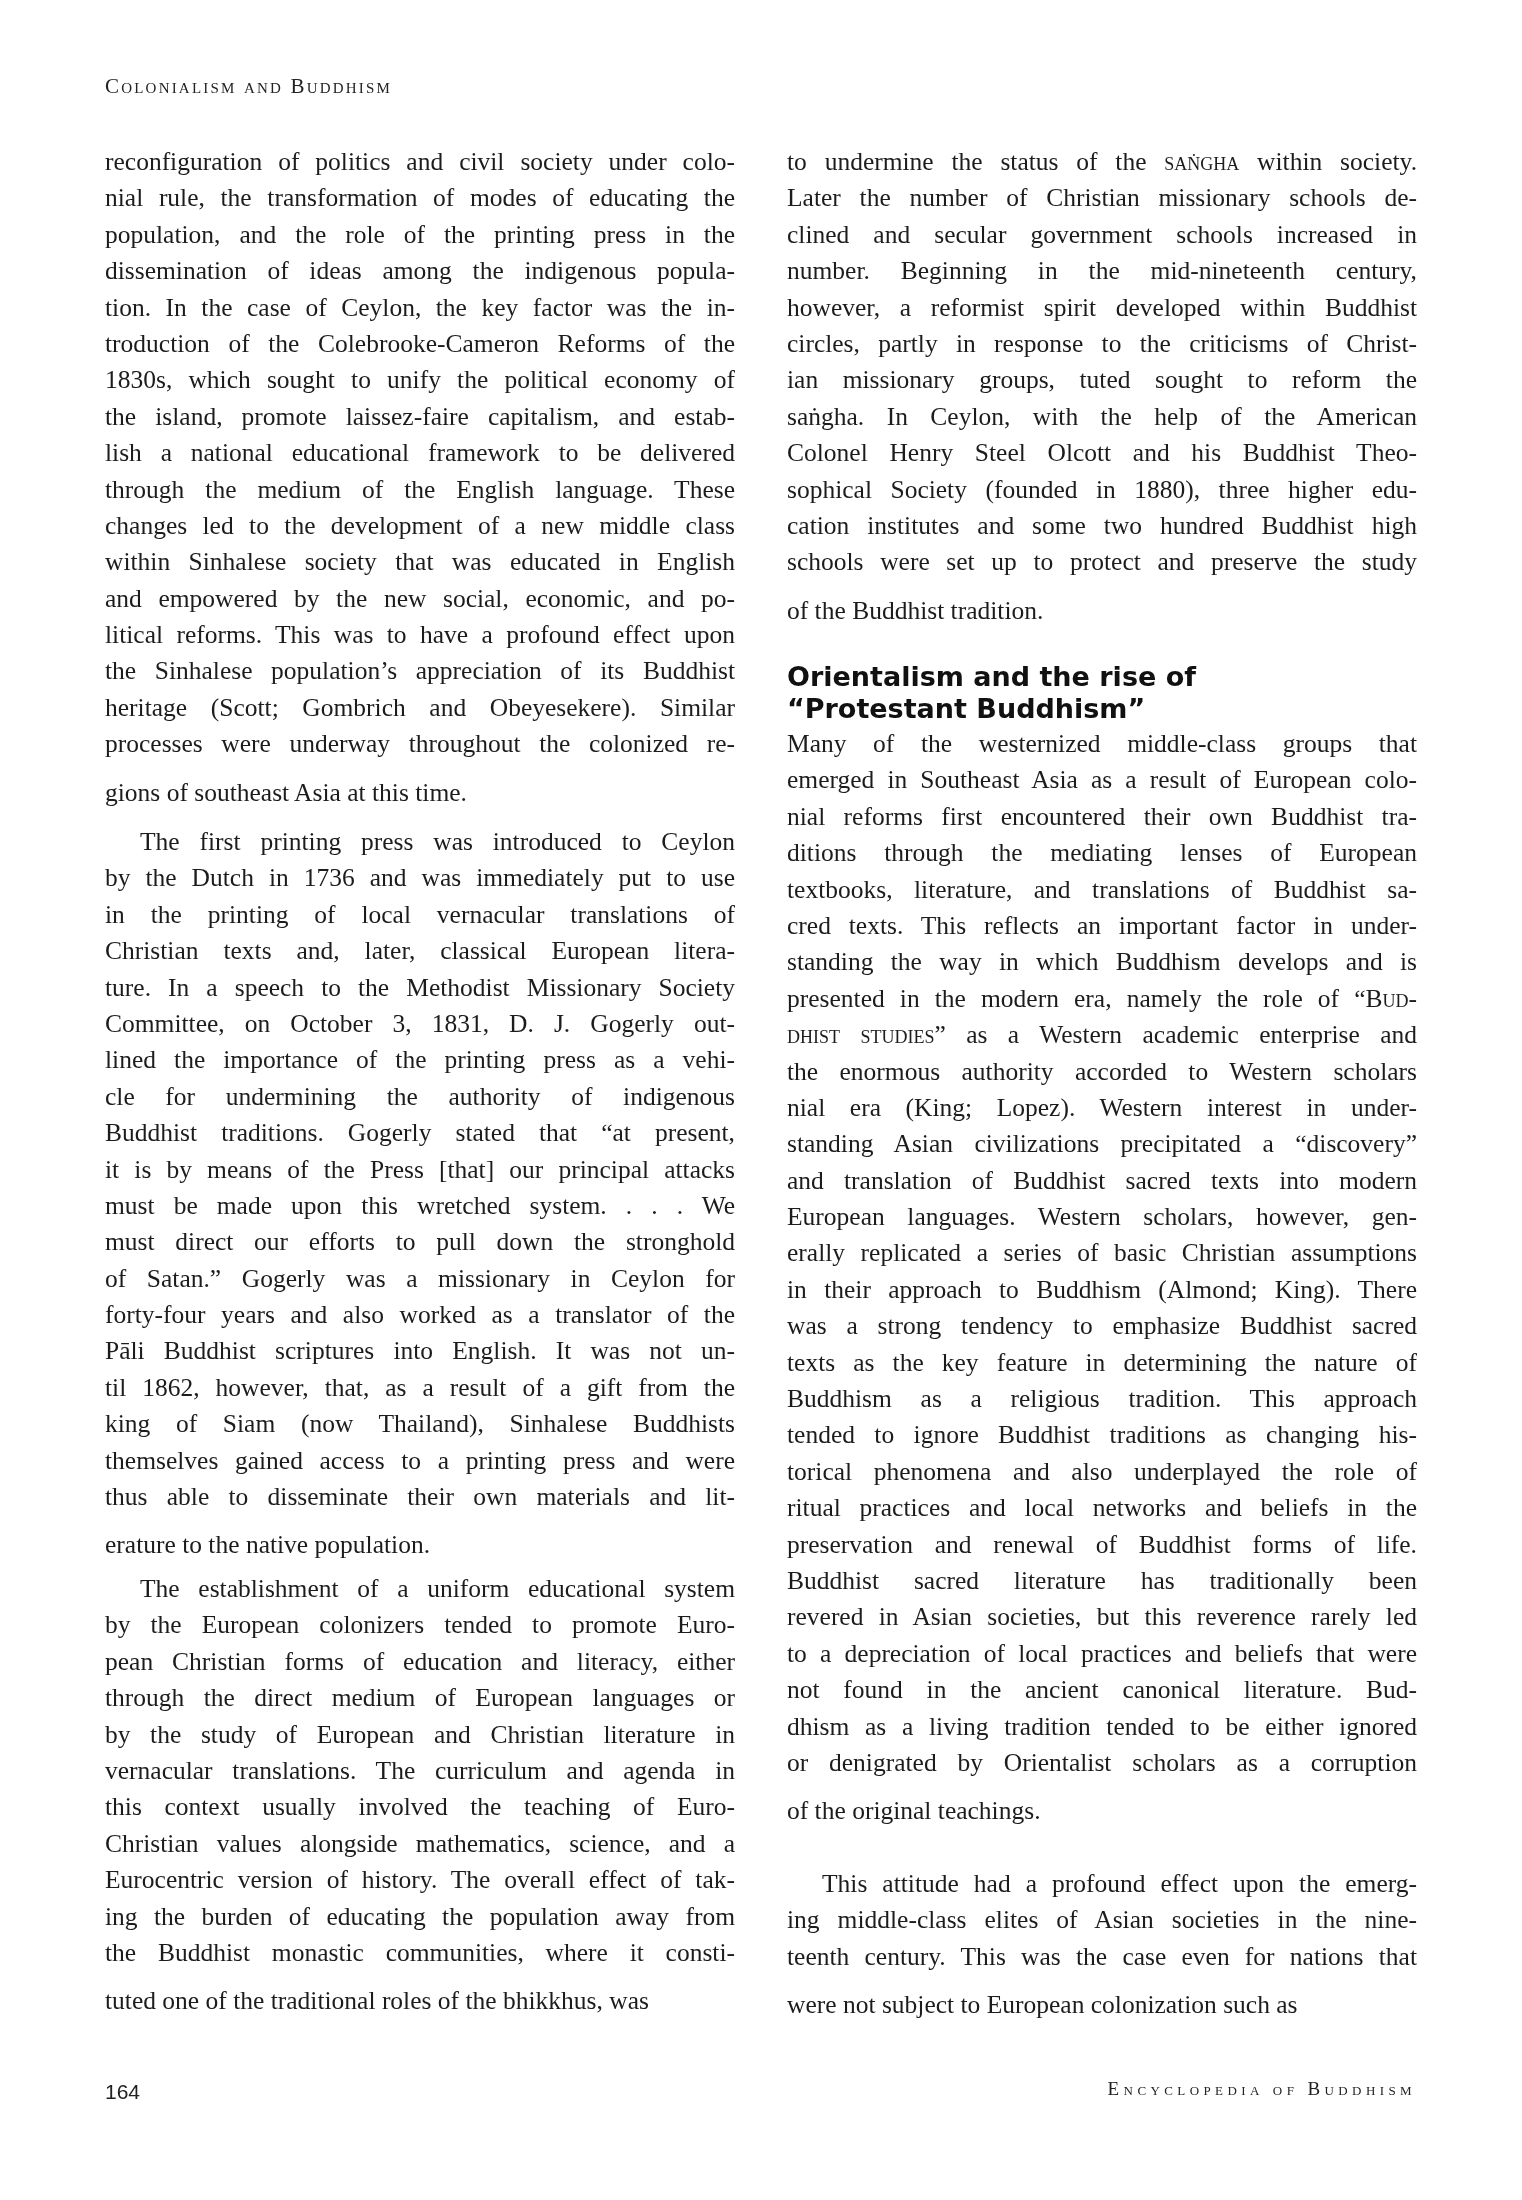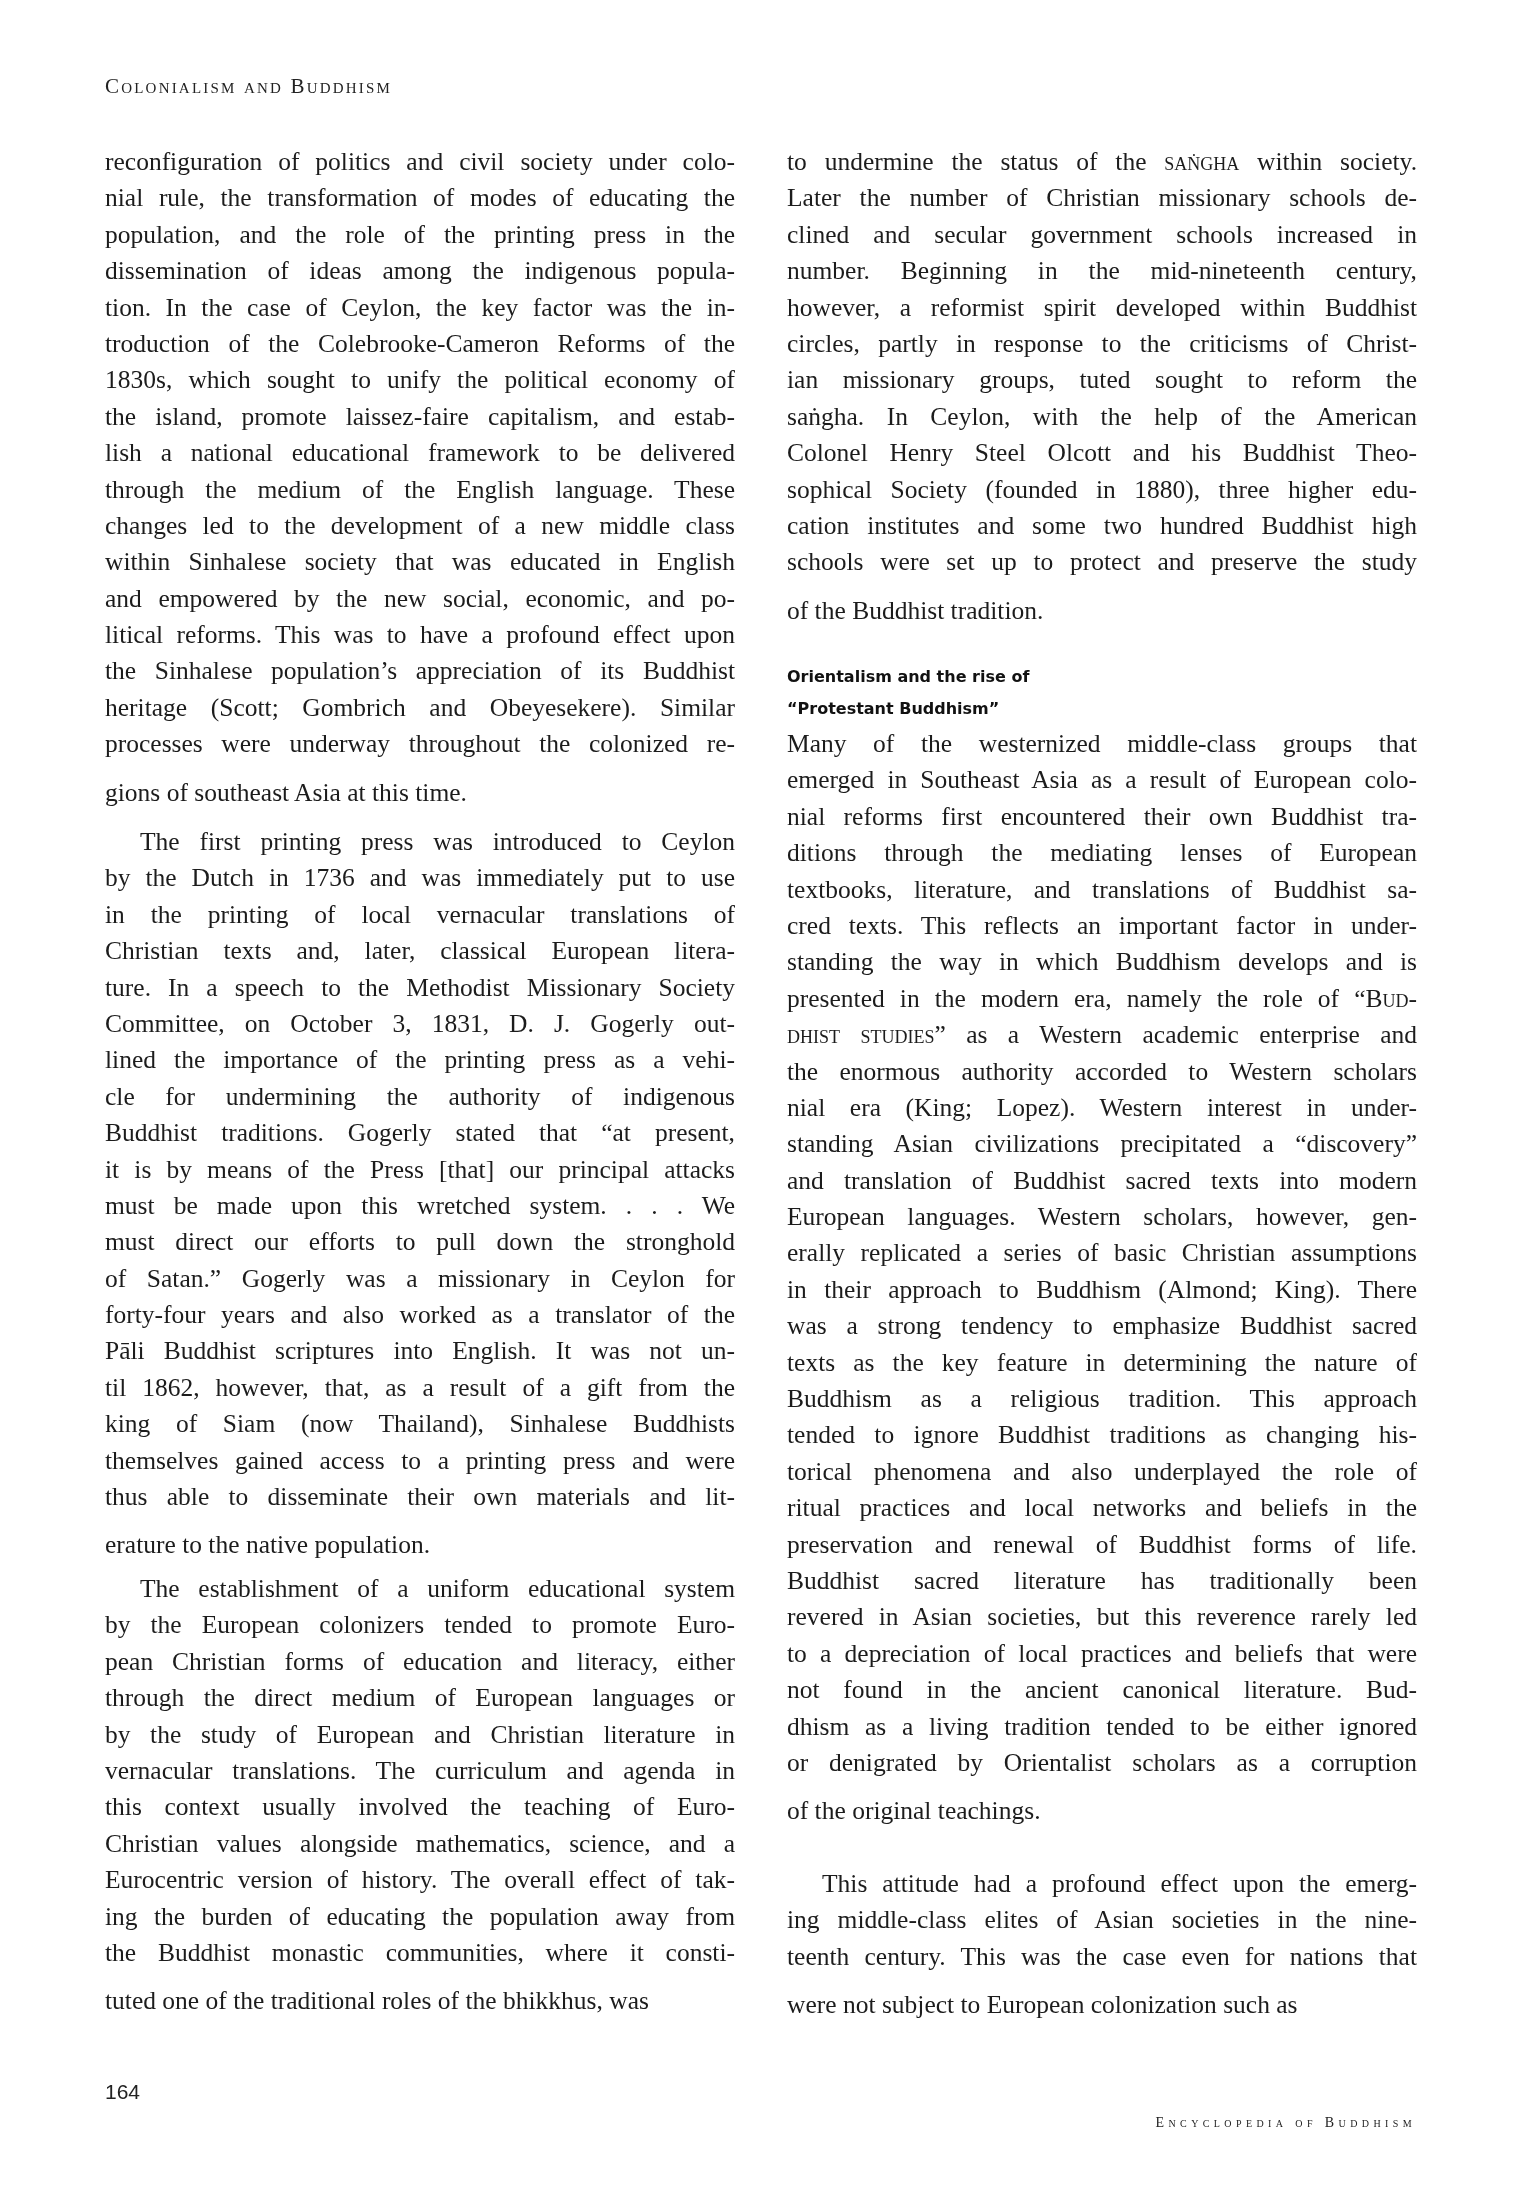--- a/index.html
+++ b/index.html
@@ -22,33 +22,33 @@
   .line {
     display: block; height: 36.4px; white-space: nowrap;
     text-align: justify; text-align-last: justify;
   }
   .line.last { text-align-last: left; margin-top: 12px; }
   .line.indent { padding-left: 35px; }
   .sc { font-variant: small-caps; }
   .heading {
     position: absolute; left: 0; width: 630px;
     font-family: "DejaVu Sans", "Liberation Sans", sans-serif;
-    font-weight: bold; font-size: 16px; line-height: 32px; color: #111;
+    font-weight: bold; font-size: 27px; line-height: 32px; color: #111;
   }
   .heading .hline { display: block; white-space: nowrap; }
   .footer-folio {
     position: absolute; left: 105px; top: 2080px;
     font-family: "Liberation Sans", "DejaVu Sans", sans-serif;
     font-size: 21px; color: #222;
   }
   .footer-title {
     position: absolute; right: 106px; top: 2078px;
     font-family: "Liberation Serif", "DejaVu Serif", serif;
-    font-size: 14px; letter-spacing: 4.4px; font-variant: small-caps;
-    color: #222; white-space: nowrap; margin-top: 37px;
+    font-size: 19px; letter-spacing: 4.4px; font-variant: small-caps;
+    color: #222; white-space: nowrap;
   }
 </style>
 </head>
 <body>
 
 <div class="page">
 
   <div class="running-head">Colonialism and Buddhism</div>
 
   <div class="col col-left" style="top:0;">

